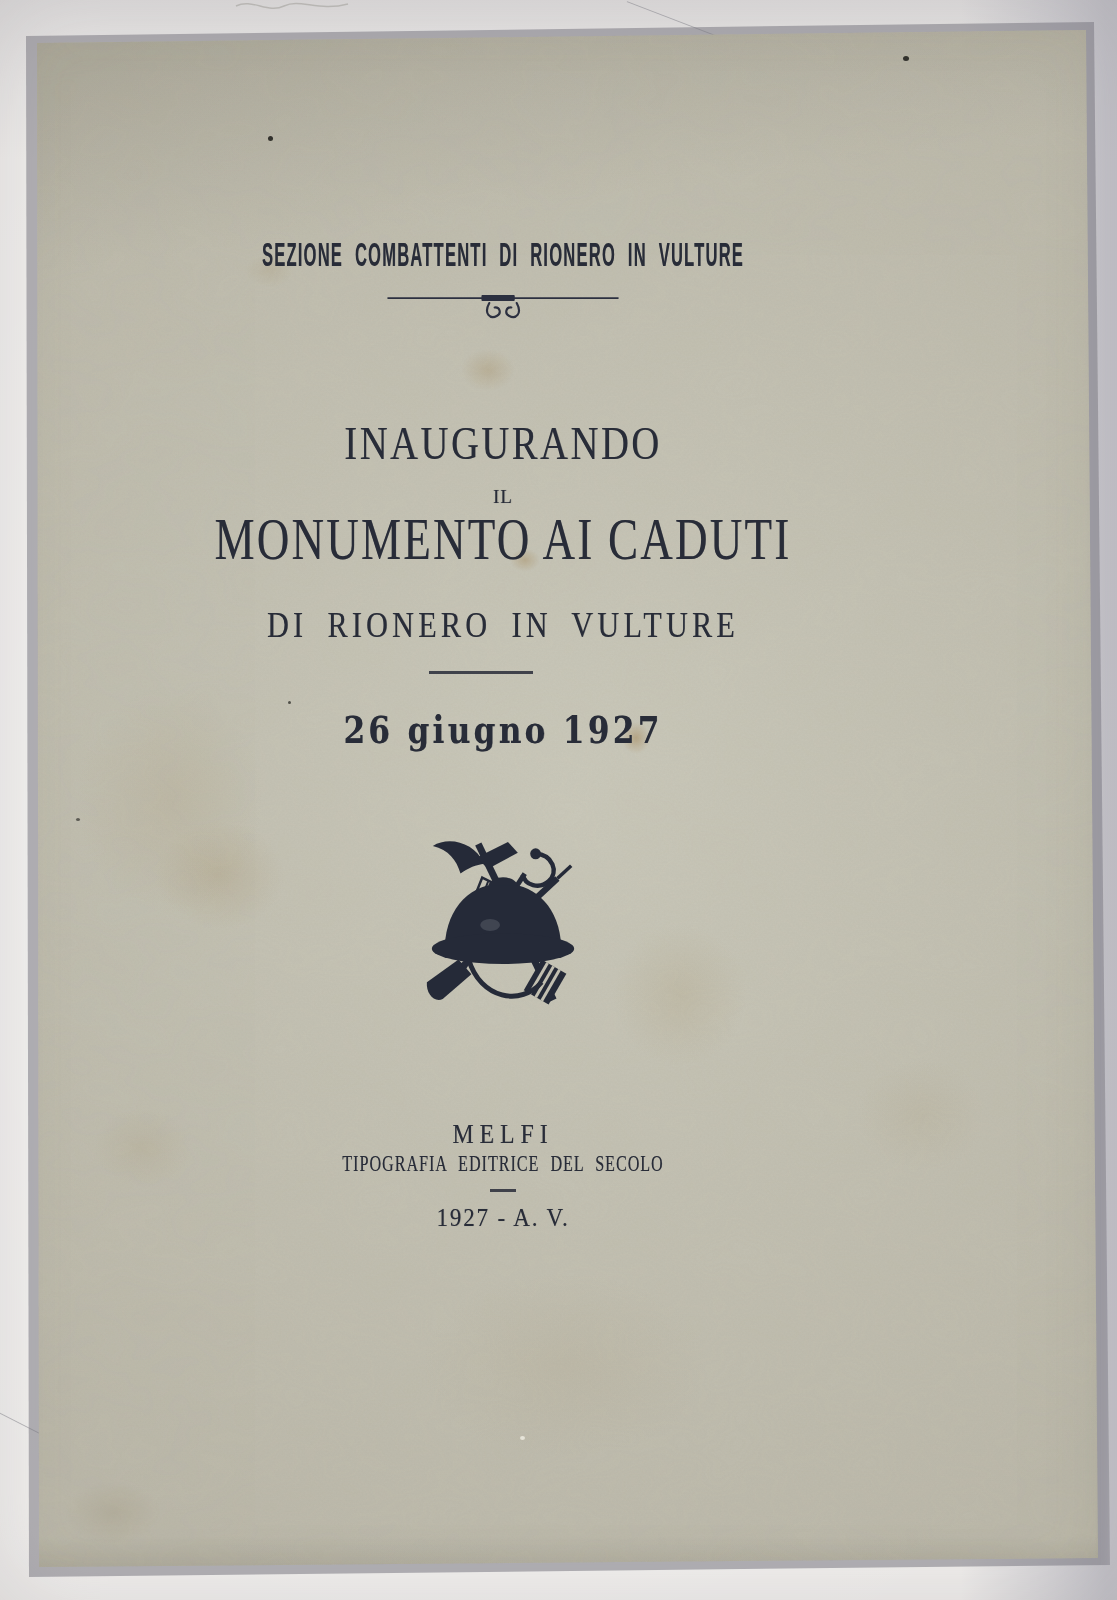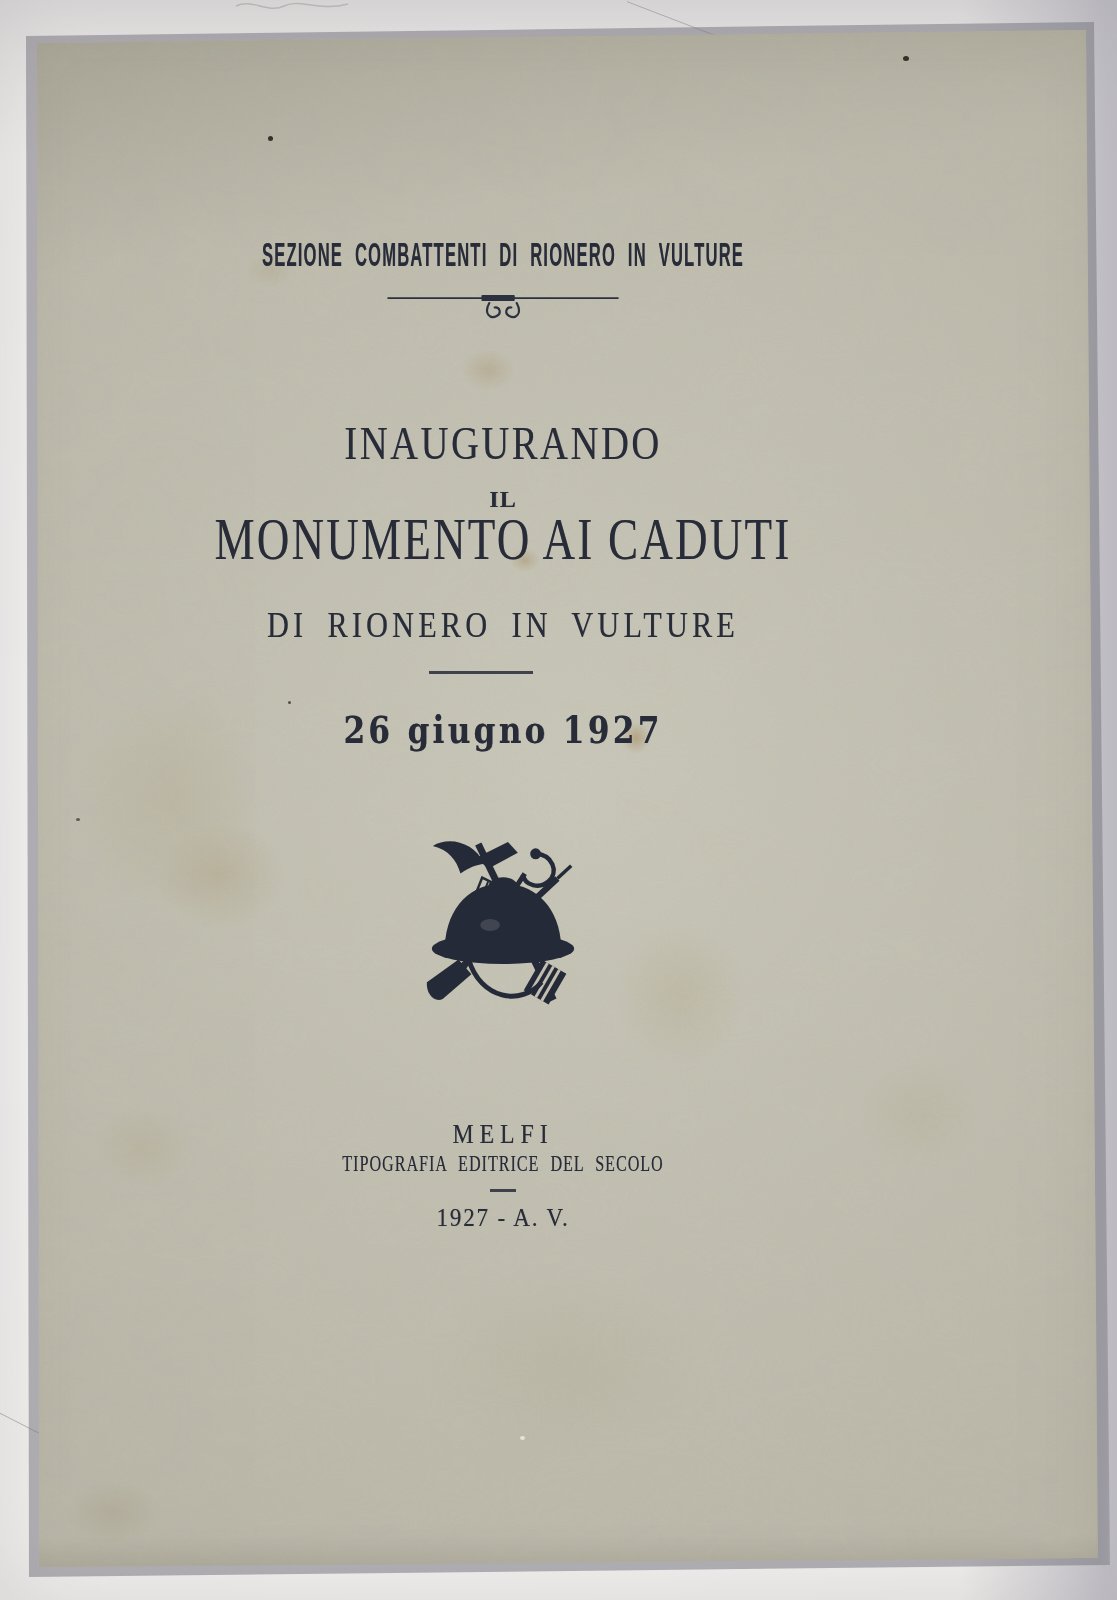--- a/index.html
+++ b/index.html
@@ -69,21 +69,21 @@
     position:absolute; left:503px; white-space:nowrap; line-height:1;
     color:var(--ink); text-shadow:0.4px 0.4px 0.7px rgba(40,44,56,.45);
   }
   .hdr {
     top:238px; font-family:"Liberation Sans", sans-serif; font-weight:700;
     font-size:33px; letter-spacing:2.5px; word-spacing:12px;
     transform:translateX(-50%) scaleX(.50);
   }
   .ornament { position:absolute; left:503px; top:290px; transform:translateX(-50%); }
   .t-inaugurando { top:421px; font-size:46px; letter-spacing:3px; transform:translateX(-50%) scaleX(.84); }
-  .t-il   { top:487px; font-size:24px; font-weight:700; letter-spacing:1px; transform:translateX(-50%); }
+  .t-il   { top:487px; font-size:19px; font-weight:400; letter-spacing:1px; transform:translateX(-50%); }
   .t-main { top:509px; font-size:60px; letter-spacing:3px; transform:translateX(-50%) scaleX(.75); }
   .t-sub  { top:607px; font-size:36px; letter-spacing:5px; word-spacing:10px; transform:translateX(-50%) scaleX(.84); }
   .rule-sub { position:absolute; left:481px; top:671px; width:104px; height:2.5px; background:var(--ink); transform:translateX(-50%); opacity:.85; }
   .t-date { top:711px; font-family:"DejaVu Serif", serif; font-weight:700; font-size:38px; letter-spacing:4px; transform:translateX(-50%) scaleX(.82); }
   .emblem { position:absolute; left:419px; top:834px; }
   .t-city { top:1120px; font-size:28px; letter-spacing:7px; transform:translateX(-50%) scaleX(.85); }
   .t-pub  { top:1151px; font-size:24px; letter-spacing:1.5px; word-spacing:9px; transform:translateX(-50%) scaleX(.67); }
   .rule-imprint { position:absolute; left:503px; top:1189px; width:26px; height:3px; background:var(--ink); transform:translateX(-50%); opacity:.85; }
   .t-year { top:1205px; font-size:25px; letter-spacing:2px; transform:translateX(-50%) scaleX(.92); }
 </style>

